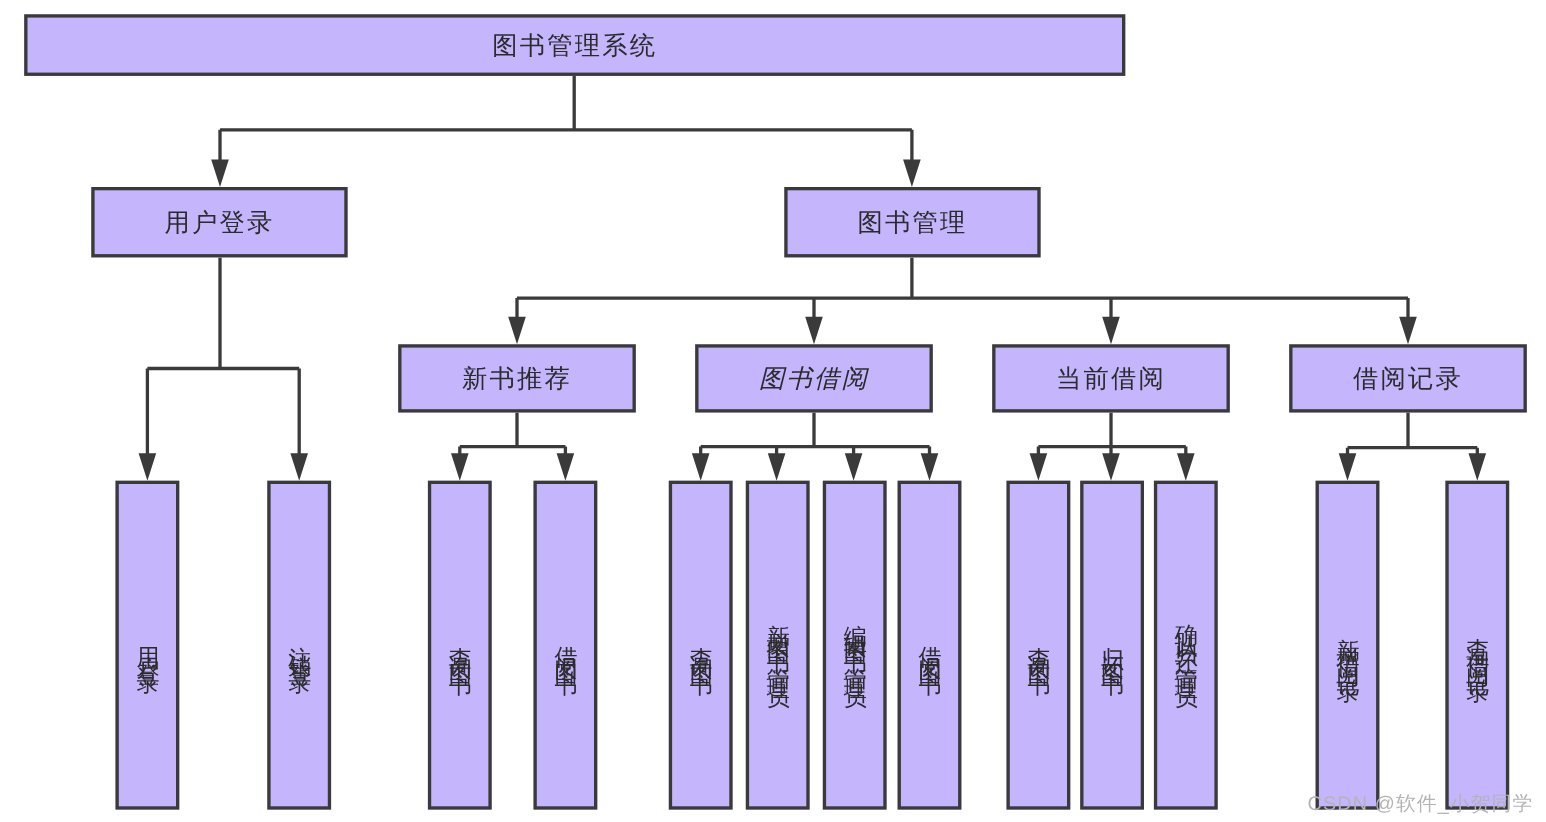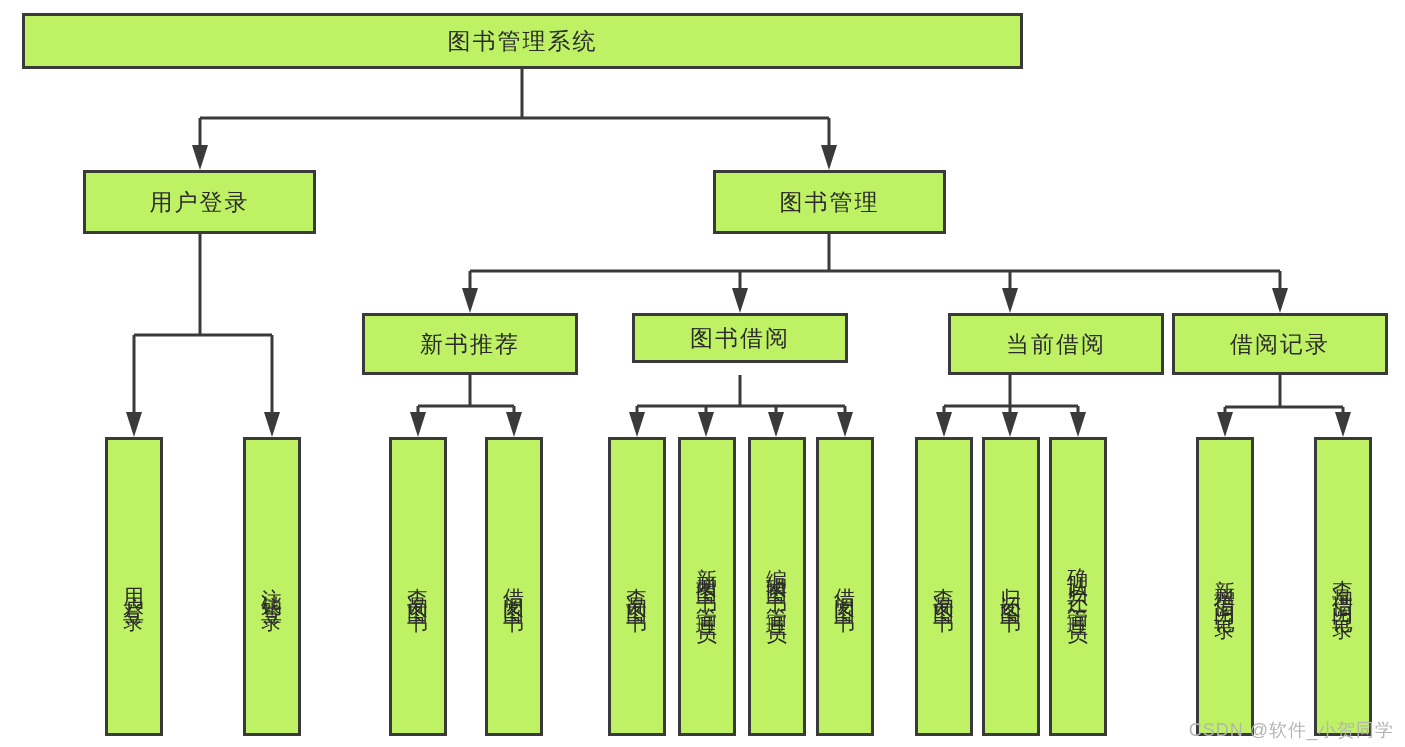--- a/index.html
+++ b/index.html
@@ -16,21 +16,21 @@
     font-family:"Liberation Sans","DejaVu Sans",sans-serif;
     position:relative;
     overflow:hidden;
     color:var(--text);
   }
   .stage{position:absolute;inset:0;width:1405px;height:747px;}
   svg.connectors{position:absolute;left:0;top:0;width:1405px;height:747px;}
   .node{
     position:absolute;
     box-sizing:border-box;
-    background:#bef264;
+    background:#c4b5fd;
     border:3px solid var(--border);
     display:flex;
     align-items:center;
     justify-content:center;
     text-align:center;
     color:var(--text);
   }
   .node.h{ font-size:23px; letter-spacing:2px; }
   .node.leaf{
     width:58px;height:299px;top:437px;
@@ -86,24 +86,24 @@
   <div class="node h" style="left:83px;top:170px;width:233px;height:64px;">
     <span>用户登录</span>
   </div>
   <div class="node h" style="left:362px;top:313px;width:216px;height:62px;">
     <span>新书推荐</span>
   </div>
 
   <div class="node h" style="left:713px;top:170px;width:233px;height:64px;">
     <span>图书管理</span>
   </div>
-  <div class="node h" style="left:632px;top:313px;width:216px;height:50px;">
+  <div class="node h" style="left:632px;top:313px;width:216px;height:62px;font-style:italic;">
     <span>图书借阅</span>
   </div>
-  <div class="node h" style="left:948px;top:313px;width:216px;height:62px;">
+  <div class="node h" style="left:902px;top:313px;width:216px;height:62px;">
     <span>当前借阅</span>
   </div>
   <div class="node h" style="left:1172px;top:313px;width:216px;height:62px;">
     <span>借阅记录</span>
   </div>
 
   <div class="node leaf" style="left:105px;">
     <span class="vtext">用户登录</span>
   </div>
   <div class="node leaf" style="left:243px;">

